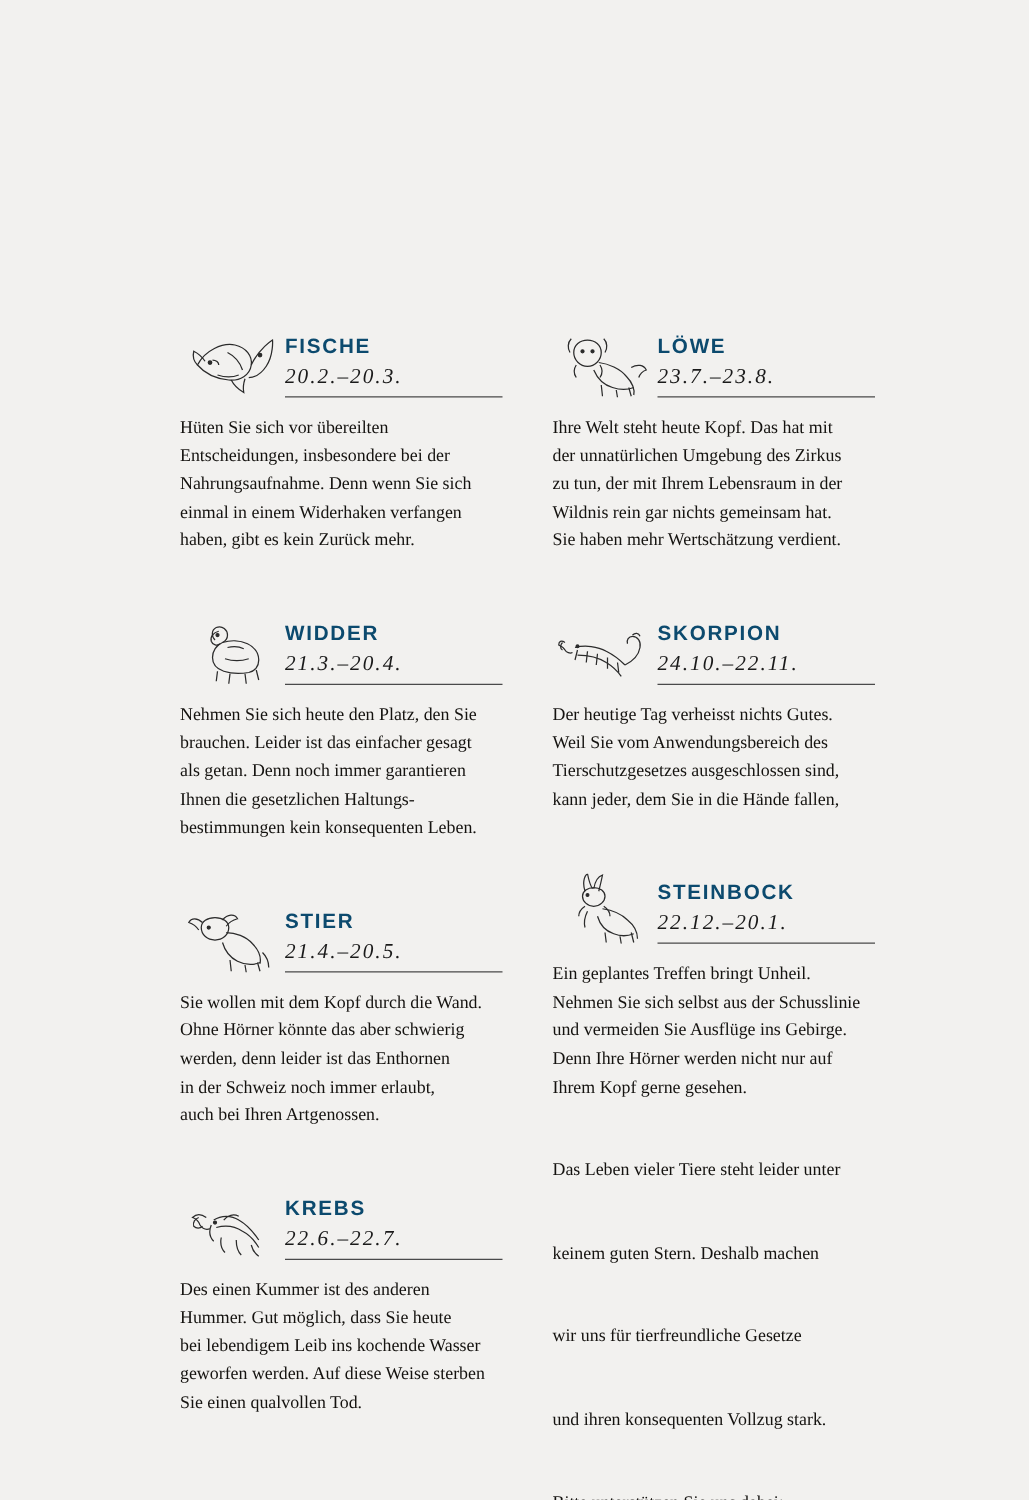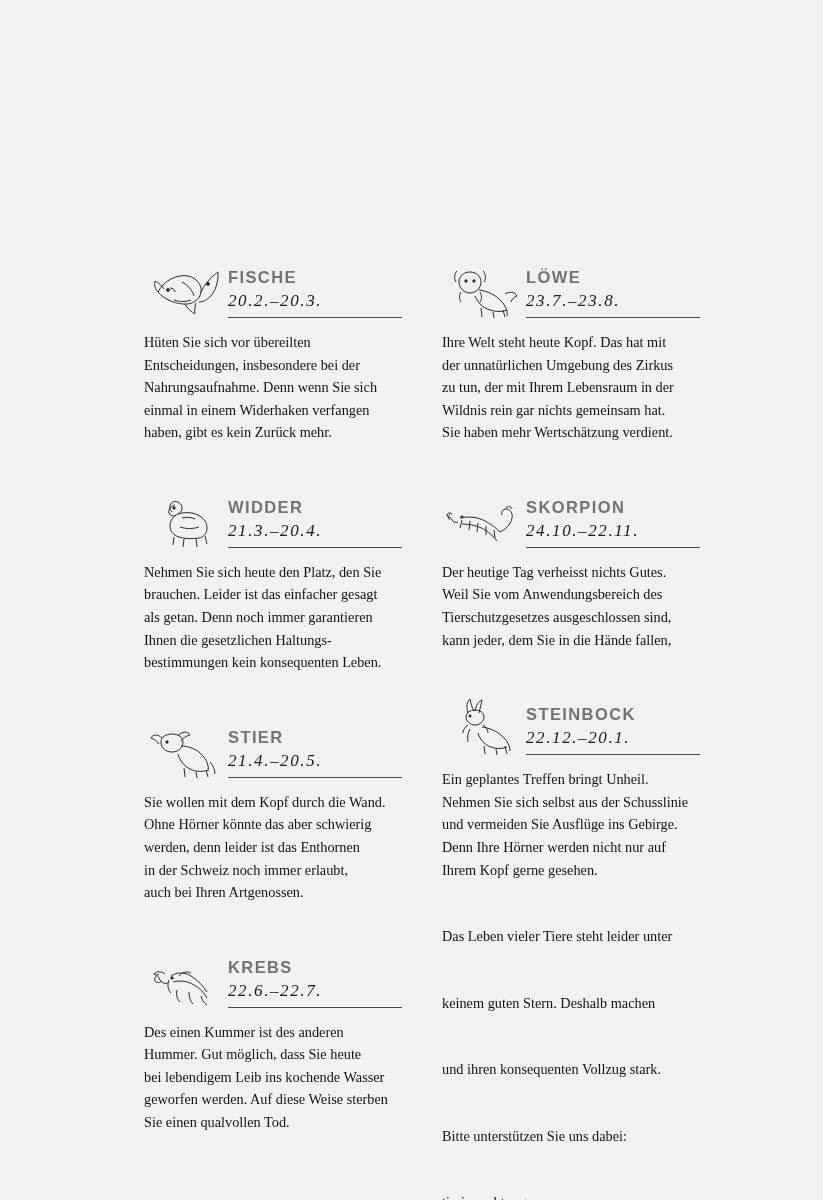--- a/index.html
+++ b/index.html
@@ -81,21 +81,21 @@
   .sign-icon svg { display: block; }
   .sign-titleblock {
     flex: 1 1 auto;
     padding-bottom: 2px;
   }
   .sign-name {
     font-family: "Liberation Sans", sans-serif;
     font-size: 16.5px;
     font-weight: bold;
     letter-spacing: 1.4px;
-    color: #737373;
+    color: #0c4a6e;
     line-height: 1.1;
   }
   .sign-dates {
     font-family: "Liberation Serif", serif;
     font-style: italic;
     font-size: 17px;
     letter-spacing: 1.6px;
     color: #1a1a1a;
     margin-top: 5px;
     padding-bottom: 6px;
@@ -348,20 +348,21 @@
           <span>und vermeiden Sie Ausflüge ins Gebirge.</span>
           <span>Denn Ihre Hörner werden nicht nur auf</span>
           <span>Ihrem Kopf gerne gesehen.</span>
         </div>
       </div>
 
       <div class="footer-note">
         <div class="footer-text">
           <span>Das Leben vieler Tiere steht leider unter</span>
           <span>keinem guten Stern. Deshalb machen</span>
+          <span>wir uns für tierfreundliche Gesetze</span>
           <span>und ihren konsequenten Vollzug stark.</span>
           <span>Bitte unterstützen Sie uns dabei:</span>
           <span>tierimrecht.org</span>
         </div>
         <div class="logo-wrap">
           <div class="logo">
             <div class="logo-bar"></div>
             <div class="logo-text">TIER IM RECHT</div>
           </div>
           <div class="logo-rule"></div>

